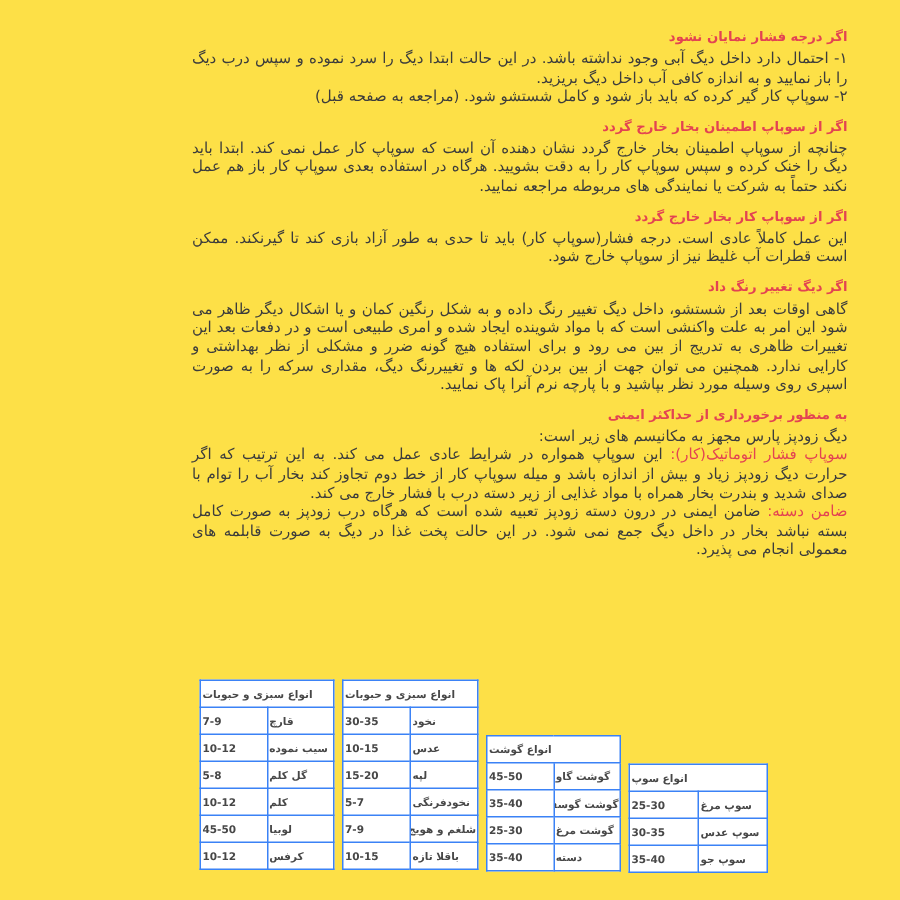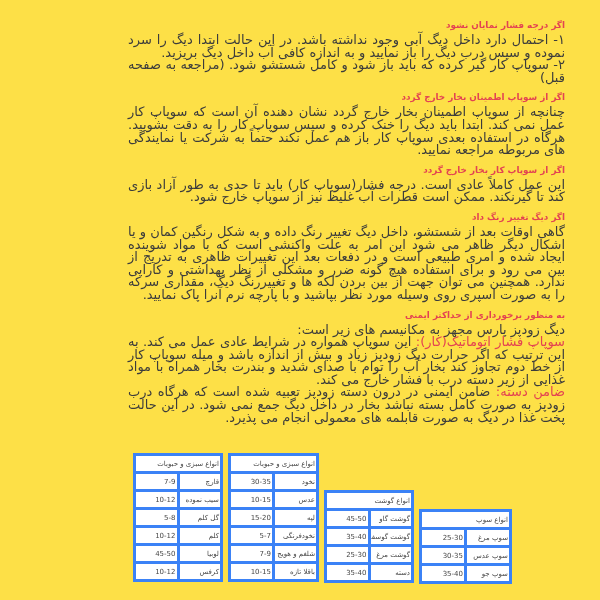--- a/index.html
+++ b/index.html
@@ -25,43 +25,43 @@
     color: #e34352;
     font-size: 8.8px;
     font-weight: bold;
     line-height: 11px;
     text-align: right;
     margin: 8px 0 3px 0;
   }
   .sec-heading.first { margin-top: 0; }
   .sec-heading.table-heading { margin-top: 8px; margin-bottom: 2px; }
   p.body {
-    font-size: 13px;
+    font-size: 10px;
     line-height: 12.6px;
     color: #3c3c3c;
     text-align: justify;
     margin: 0;
   }
   .lead { color: #e34352; }
   .ctable {
     position: absolute;
     border-collapse: collapse;
     table-layout: fixed;
     font-size: 7px;
     color: #474747;
     direction: rtl;
     background: #ffffff;
   }
   .ctable th, .ctable td {
-    border: 3px solid #3b82f6;
-    text-align: right;
+    border: 1px solid #3b82f6;
+    text-align: left;
     vertical-align: middle;
     height: 18px;
     padding: 0 1px;
-    font-weight: normal;
+    font-weight: bold;
     white-space: nowrap;
     overflow: hidden;
   }
   .ctable td.name { width: 46%; }
   .ctable td.time { width: 54%; }
   #table-veg1 { left: 133px; top: 453px; width: 90px; }
   #table-veg2 { left: 228px; top: 453px; width: 91px; }
   #table-meat { left: 324px; top: 490px; width: 90px; }
   #table-soup { left: 419px; top: 509px; width: 93px; }
 </style>

